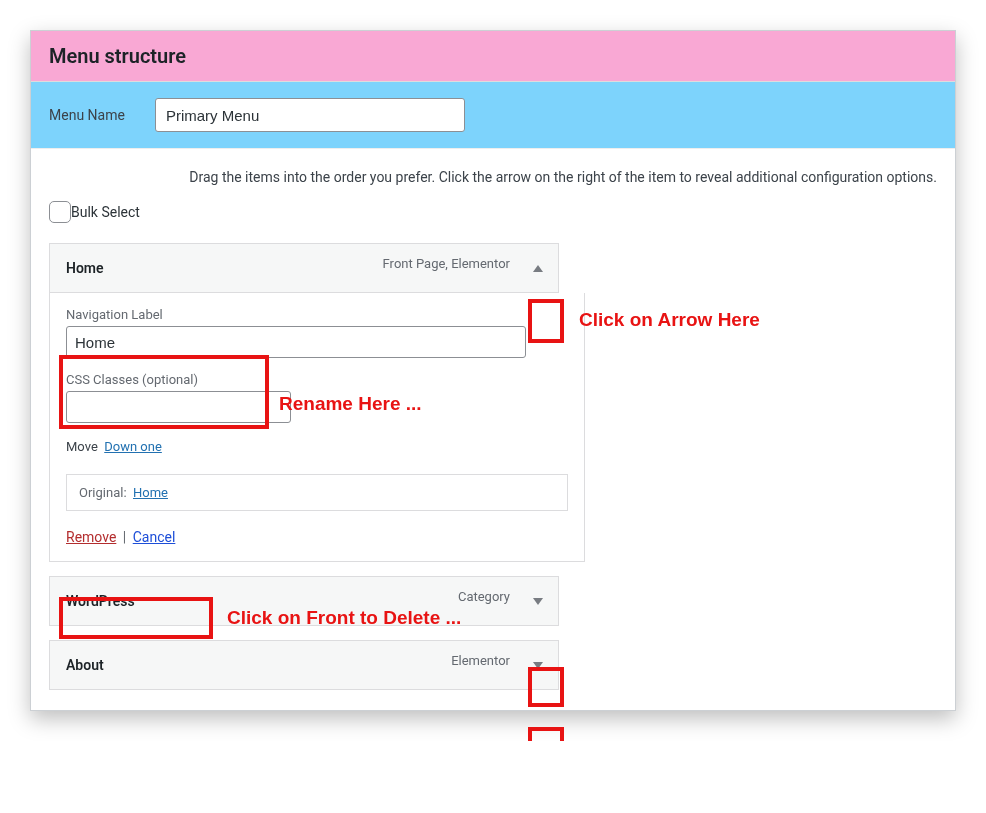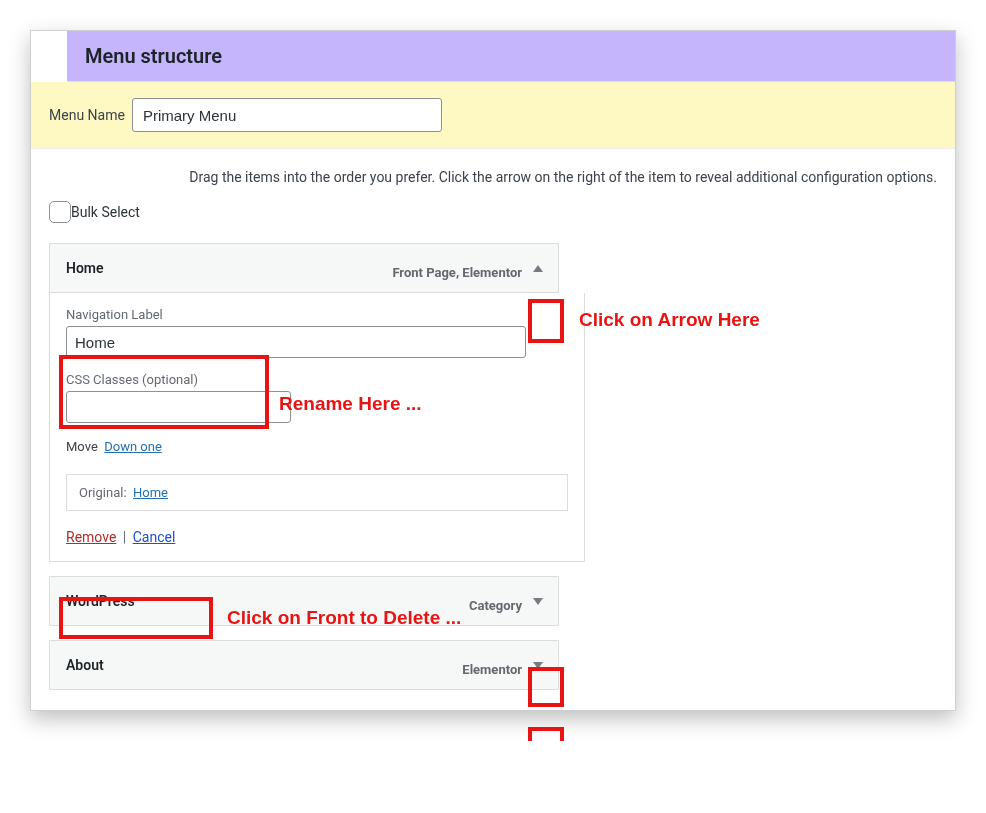--- a/index.html
+++ b/index.html
@@ -9,37 +9,36 @@
   padding: 30px;
   width: 986px;
 }
 .panel {
   border: 1px solid #ccd0d4;
   background: #fff;
   box-shadow: 0 8px 20px rgba(0,0,0,0.25);
   position: relative;
 }
 .panel-header {
-  background: #c4b5fd;
+  background: #f9a8d4;
   border-bottom: 1px solid #dcdcde;
   padding: 13px 18px;
-  margin-left: 36px;
 }
 .panel-header h2 {
   font-size: 20px;
   font-weight: 600;
   color: #1d2327;
 }
 .menu-name-row {
   padding: 16px 18px;
   border-bottom: 1px solid #eee;
   display: flex;
   align-items: center;
-  gap: 7px;
-  background: #fef9c3;
+  gap: 30px;
+  background: #7dd3fc;
 }
 .menu-name-row label {
   font-size: 14px;
   color: #3c434a;
 }
 .menu-name-row input {
   border: 1px solid #8c8f94;
   border-radius: 3px;
   padding: 5px 10px;
   font-size: 15px;
@@ -84,23 +83,22 @@
   position: relative;
 }
 .menu-item-bar:first-child { margin-top: 0; }
 .menu-item-bar .title {
   font-weight: 600;
   font-size: 14px;
   color: #1d2327;
 }
 .menu-item-bar .right {
   display: flex;
-  align-items: flex-end;
-  gap: 4px;
-  font-weight: bold;
+  align-items: flex-start;
+  gap: 16px;
 }
 .menu-item-bar .type {
   font-size: 13px;
   color: #646970;
 }
 .arrow-btn {
   width: 24px; height: 24px;
   display: flex; align-items: center; justify-content: center;
   cursor: pointer;
 }

